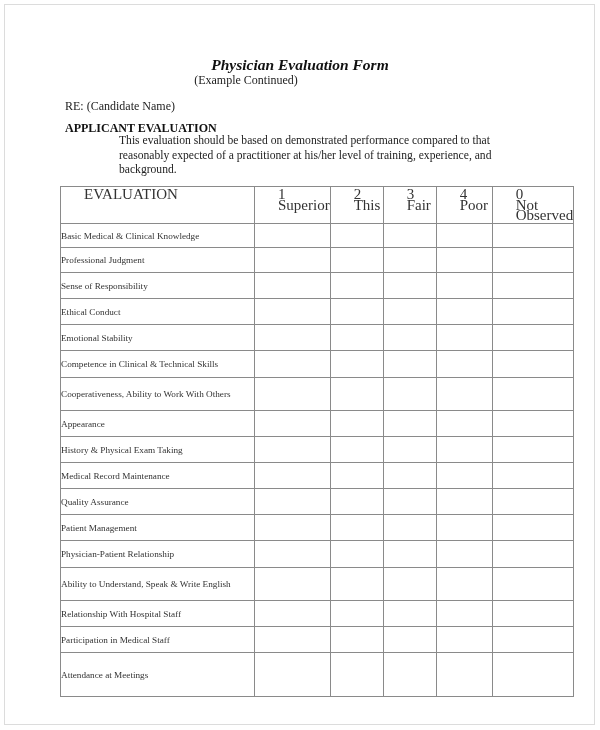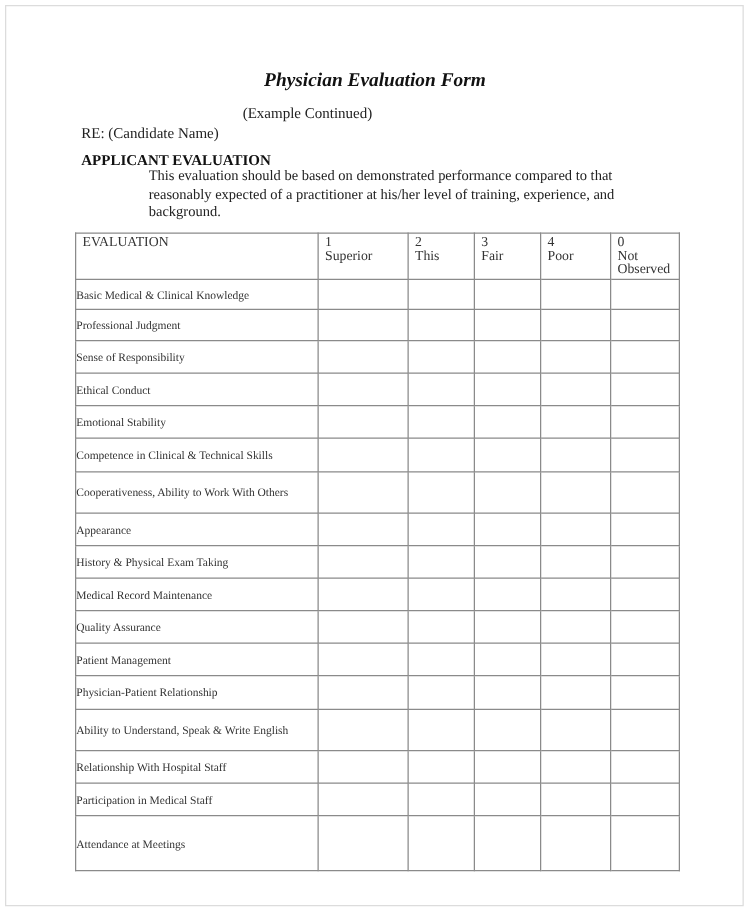--- a/index.html
+++ b/index.html
@@ -2,33 +2,33 @@
 <html><head>
 <meta charset="utf-8">
 <style>
   html, body { margin: 0; padding: 0; background: #ffffff; }
   body { width: 600px; height: 730px; position: relative; overflow: hidden;
          font-family: "Liberation Serif", "DejaVu Serif", serif; color: #1a1a1a; }
   .page-frame { position: absolute; left: 4px; top: 4px; width: 591px; height: 721px;
                 border: 1px solid #dcdcdc; box-sizing: border-box; }
   .title { position: absolute; left: 0; width: 600px; top: 56px; text-align: center;
            font-weight: bold; font-style: italic; font-size: 15.5px; color: #111; }
-  .subtitle { position: absolute; left: 0; width: 492px; top: 83px; text-align: center;
+  .subtitle { position: absolute; left: 0; width: 492px; top: 73px; text-align: center;
               font-size: 12px; color: #222; }
   .re-line { position: absolute; left: 65px; top: 99px; font-size: 12px; color: #222; }
   .section-heading { position: absolute; left: 65px; top: 121px; font-size: 12px;
                      font-weight: bold; color: #111; }
   .section-desc { position: absolute; left: 119px; top: 134px; width: 400px; font-size: 11.6px;
                   line-height: 14.5px; color: #222; }
   table.eval { position: absolute; left: 60px; top: 186px; border-collapse: collapse;
                table-layout: fixed; }
   table.eval td, table.eval th { border: 1px solid #8a8a8a; padding: 0; vertical-align: middle;
                font-weight: normal; text-align: left; }
-  table.eval th { vertical-align: top; font-size: 11px; line-height: 10.5px; color: #333;
-                  padding: 2px 0 0 5px; }
+  table.eval th { vertical-align: top; font-size: 15px; line-height: 10.5px; color: #333;
+                  padding: 2px 0 0 23px; }
   th.eval-head { vertical-align: bottom; font-weight: bold; font-size: 9.5px; color: #111;
                  padding: 0 0 3px 5px; }
   td.crit { font-size: 9.2px; line-height: 10px; color: #333; padding: 0 4px 0 5px; }
   td.cell { }
   .scale-num { display: block; }
 </style>
 </head>
 <body>
 
 <div class="page-frame"></div>

